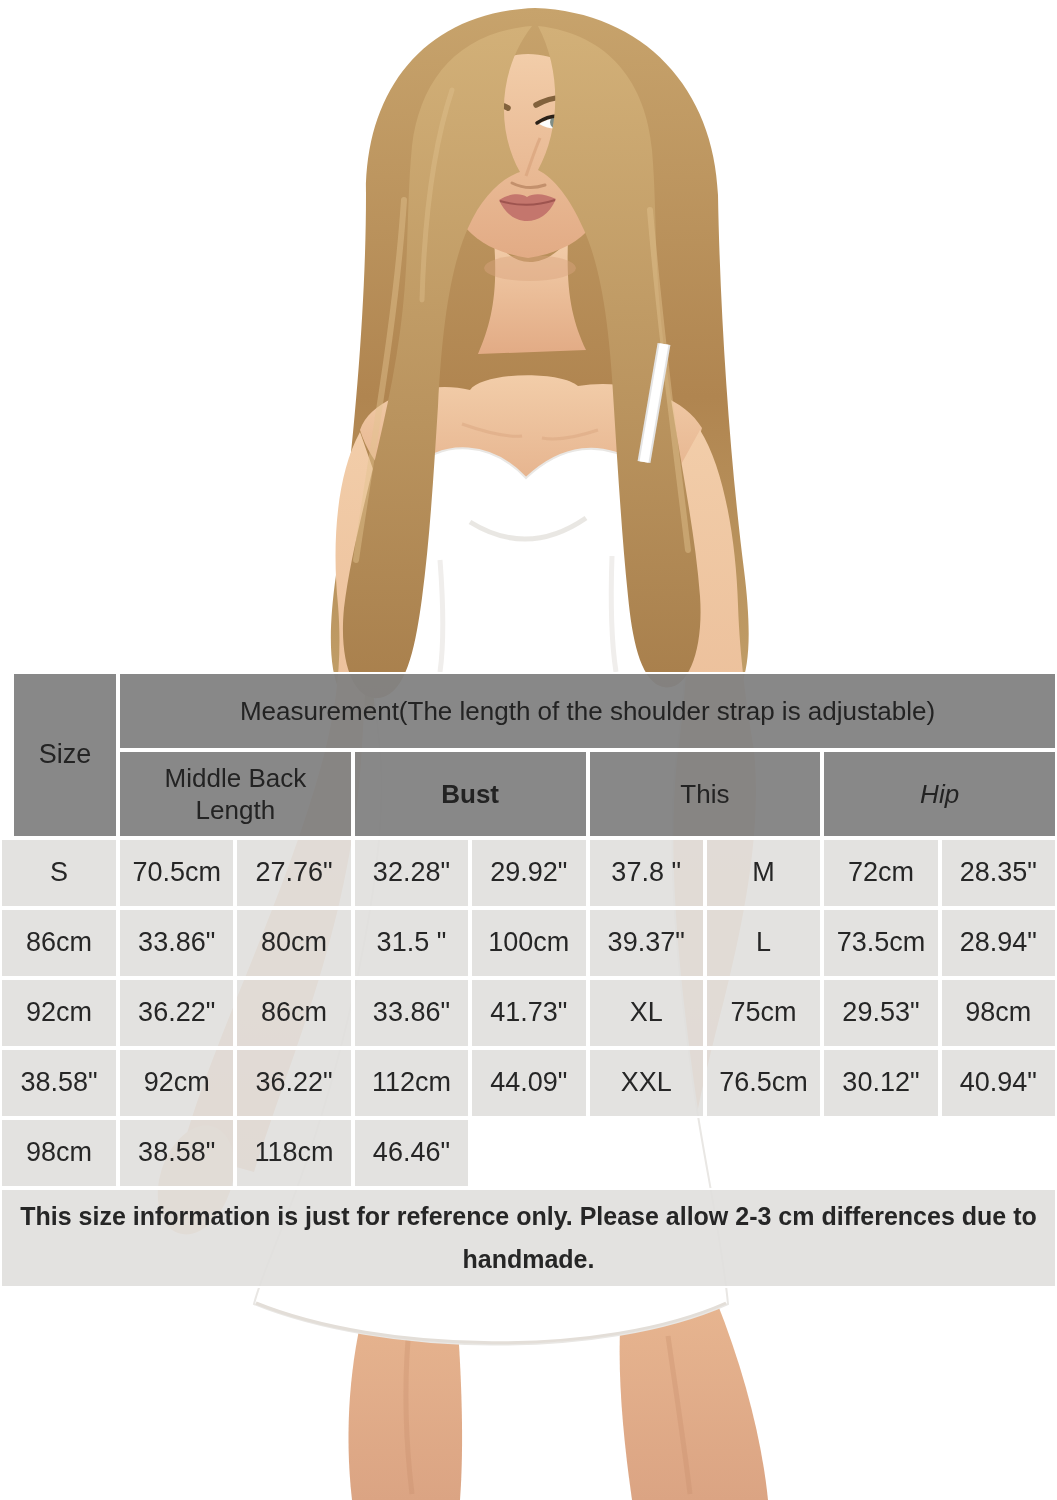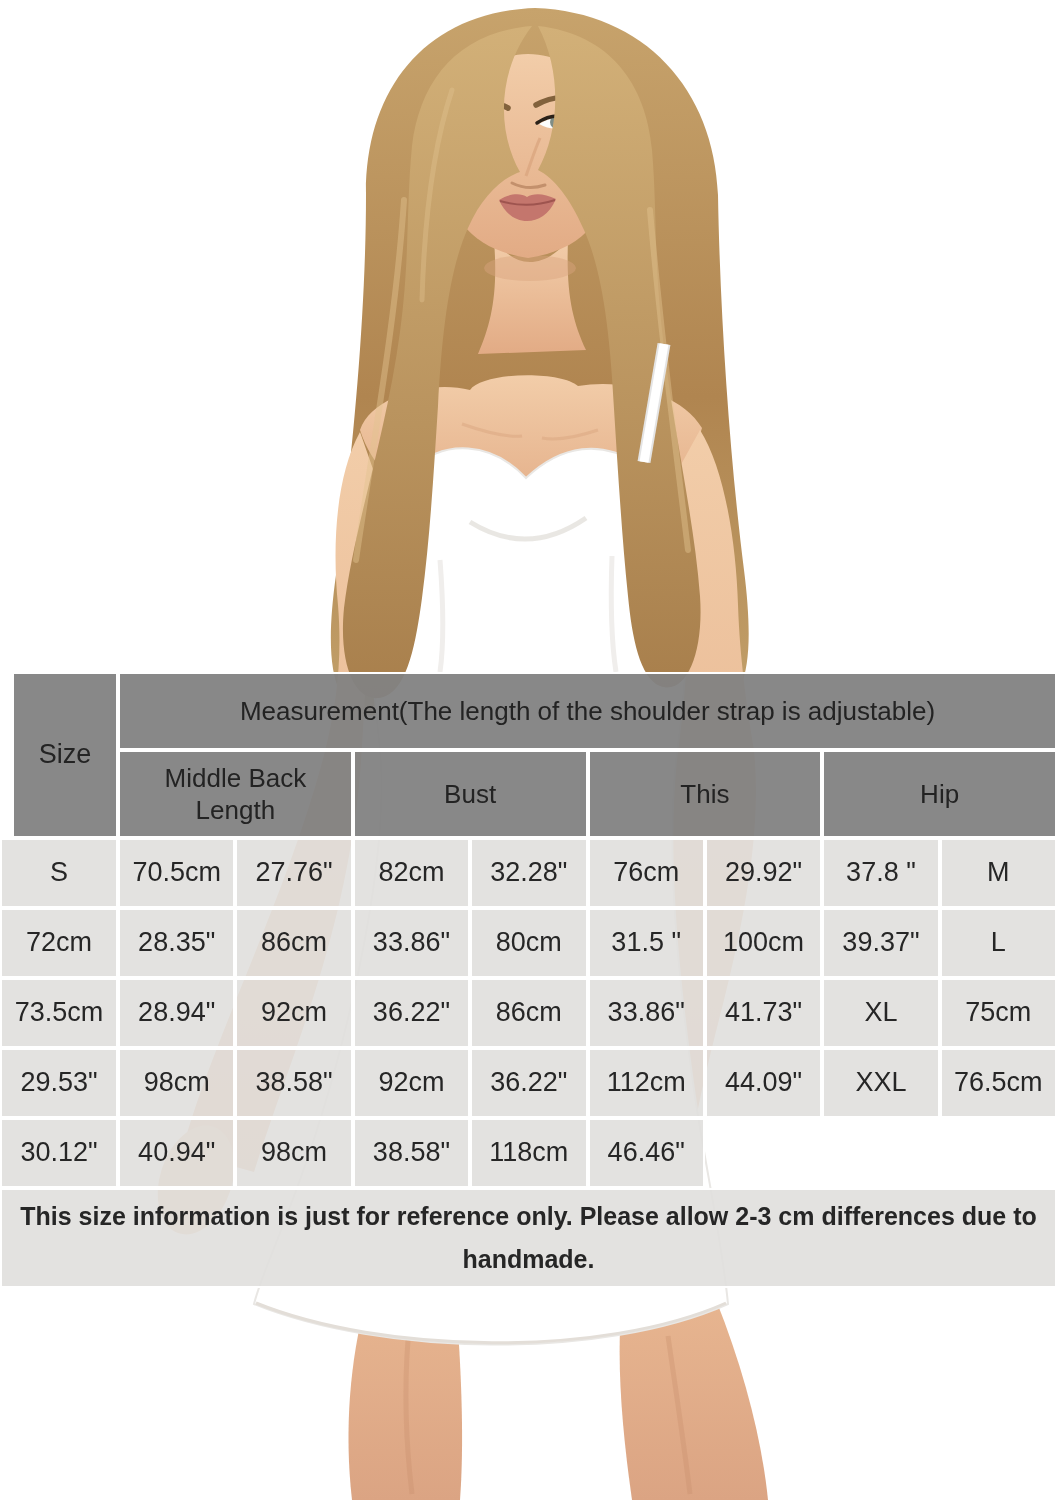--- a/index.html
+++ b/index.html
@@ -27,23 +27,23 @@
     background:rgba(224,223,221,0.90);
     font-size:27px;
     line-height:1.25;
     overflow:hidden;
   }
   .head { background:rgba(130,130,130,0.95); color:#232323; }
   .corner { grid-column:1; grid-row:1 / 3; font-size:27px;margin-left:12px; }
   .mhead { grid-column:2 / 10; grid-row:1; font-size:26px; }
   .ghead { grid-row:2; font-size:26px; padding:0 12px; }
   .g0 { grid-column:2 / 4; }
-  .g1 { grid-column:4 / 6; }
+  .g1 { grid-column:4 / 6;font-weight:bold; }
   .g2 { grid-column:6 / 8; }
-  .g3 { grid-column:8 / 10; }
+  .g3 { grid-column:8 / 10;font-style:italic; }
   .note {
     grid-column:1 / 10;
     font-size:25px; line-height:1.72; padding:0 8px;font-weight:bold;
   }
 </style>
 </head>
 <body>
 
 <div class="stage">
 
@@ -125,23 +125,21 @@
     <div class="cell head corner">Size</div>
     <div class="cell head mhead">Measurement(The length of the shoulder strap is adjustable)</div>
     <div class="cell head ghead g0">Middle Back Length</div>
     <div class="cell head ghead g1">Bust</div>
     <div class="cell head ghead g2">This</div>
     <div class="cell head ghead g3">Hip</div>
 
     <div class="cell">S</div>
     <div class="cell">70.5cm</div>
     <div class="cell">27.76"</div>
-    <div class="cell">82cm</div>
     <div class="cell">32.28"</div>
-    <div class="cell">76cm</div>
     <div class="cell">29.92"</div>
     <div class="cell">37.8 "</div>
 
     <div class="cell">M</div>
     <div class="cell">72cm</div>
     <div class="cell">28.35"</div>
     <div class="cell">86cm</div>
     <div class="cell">33.86"</div>
     <div class="cell">80cm</div>
     <div class="cell">31.5 "</div>

